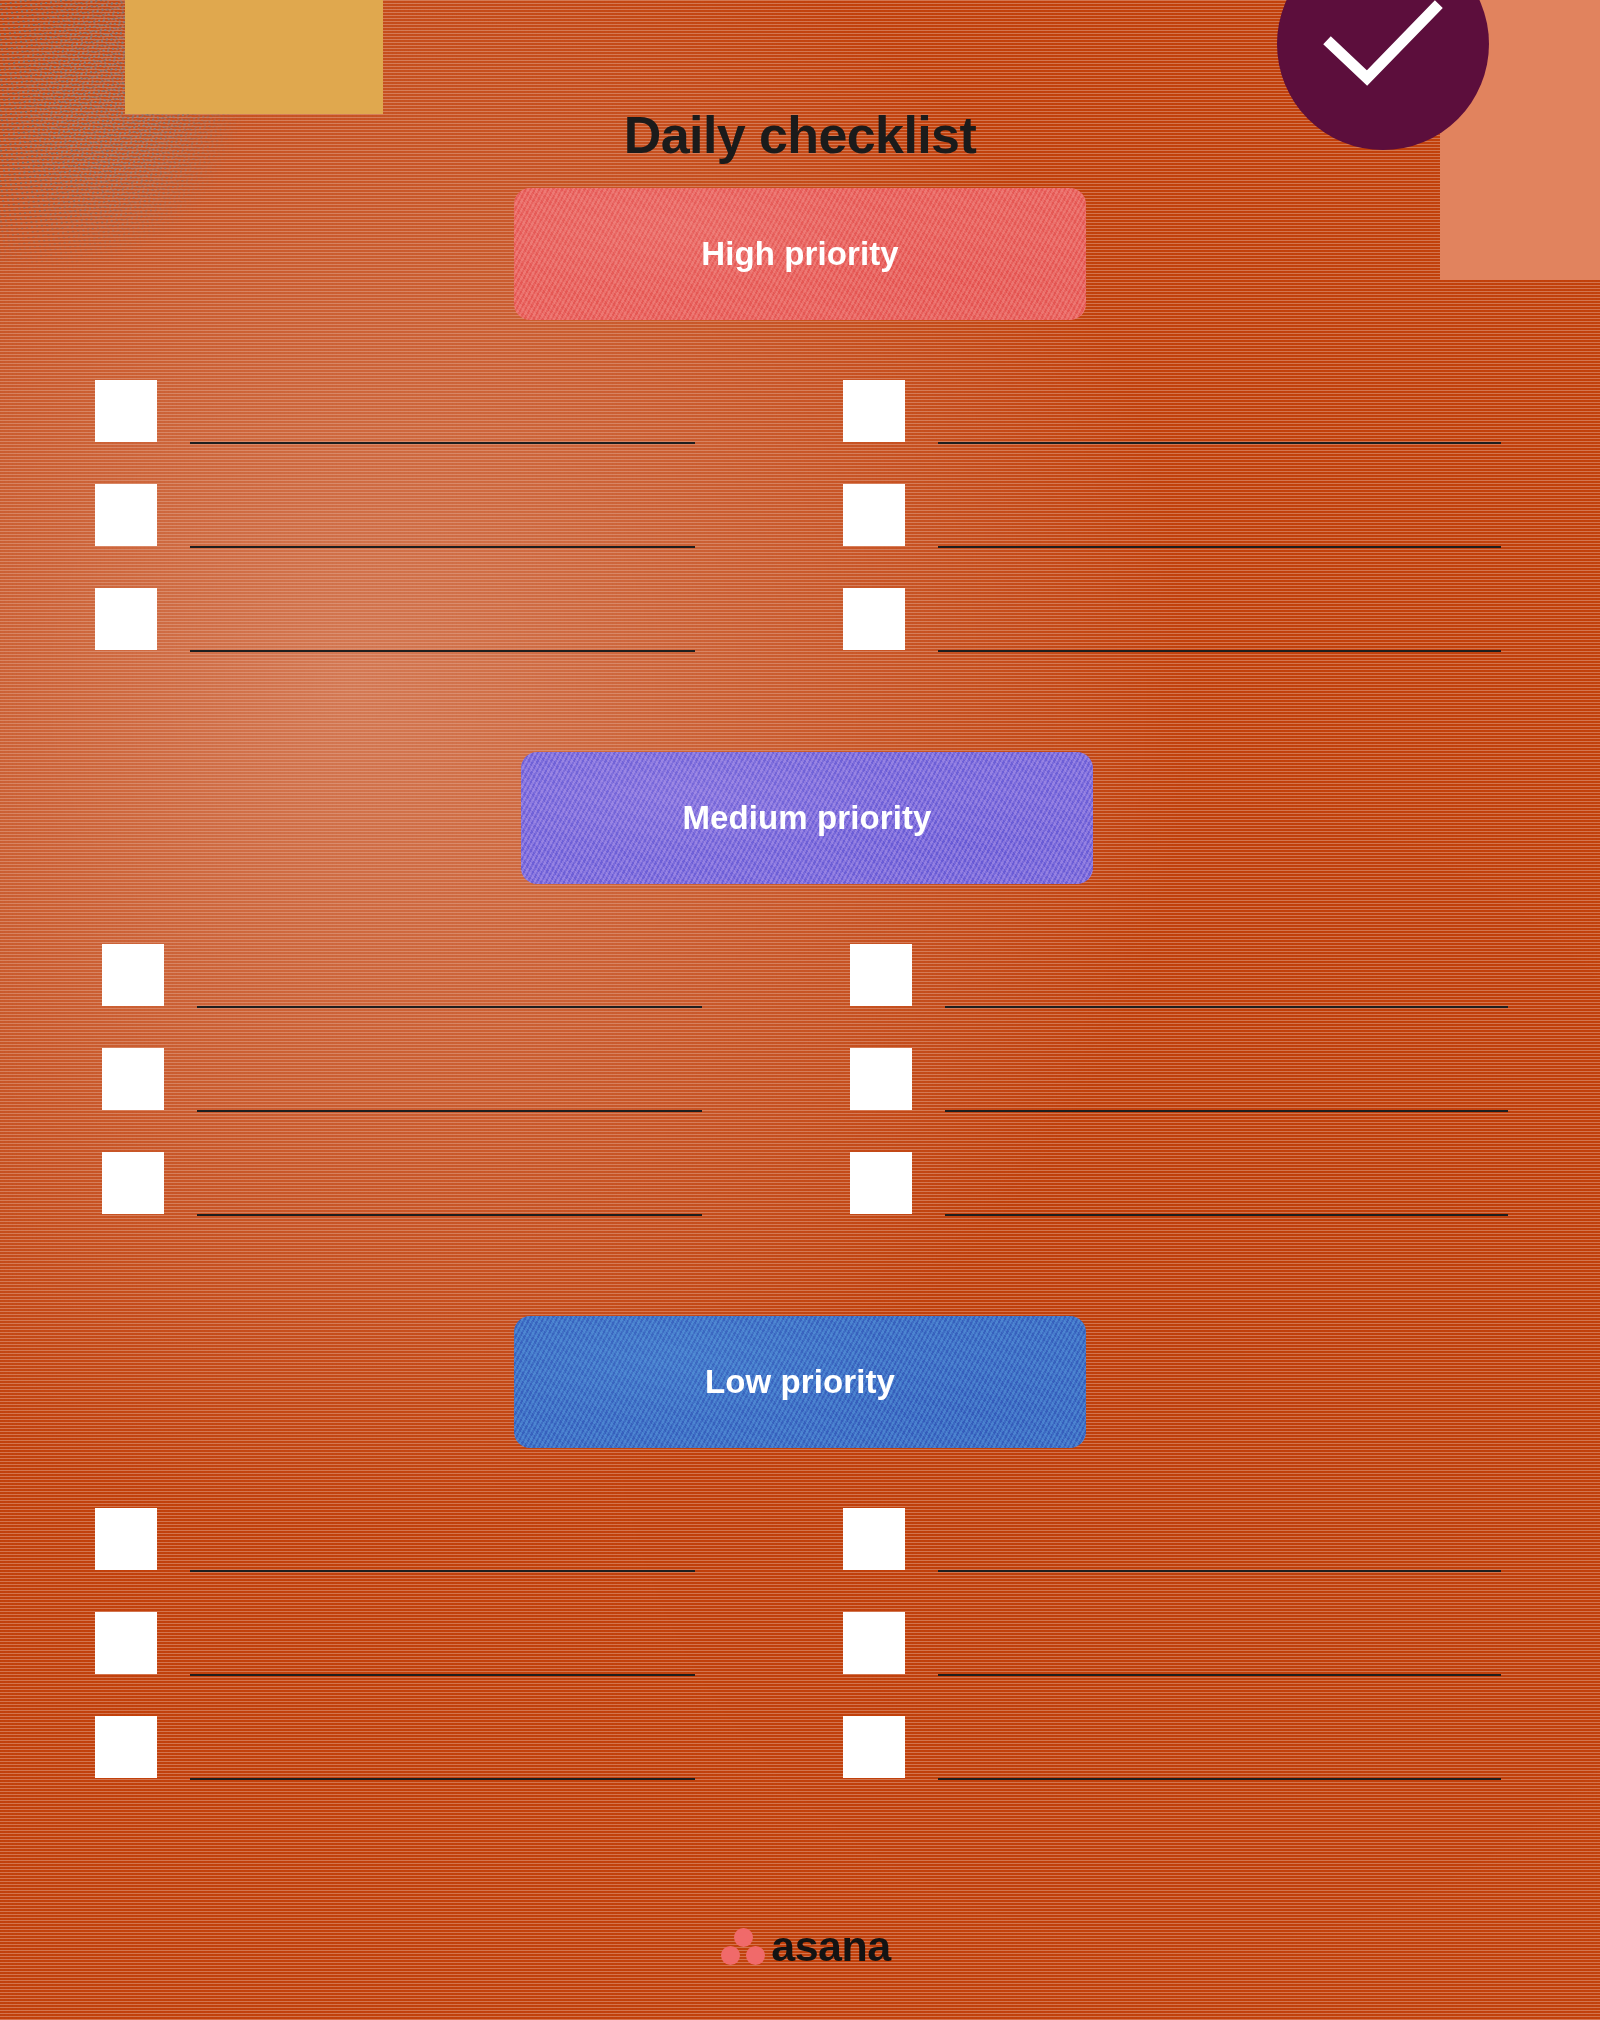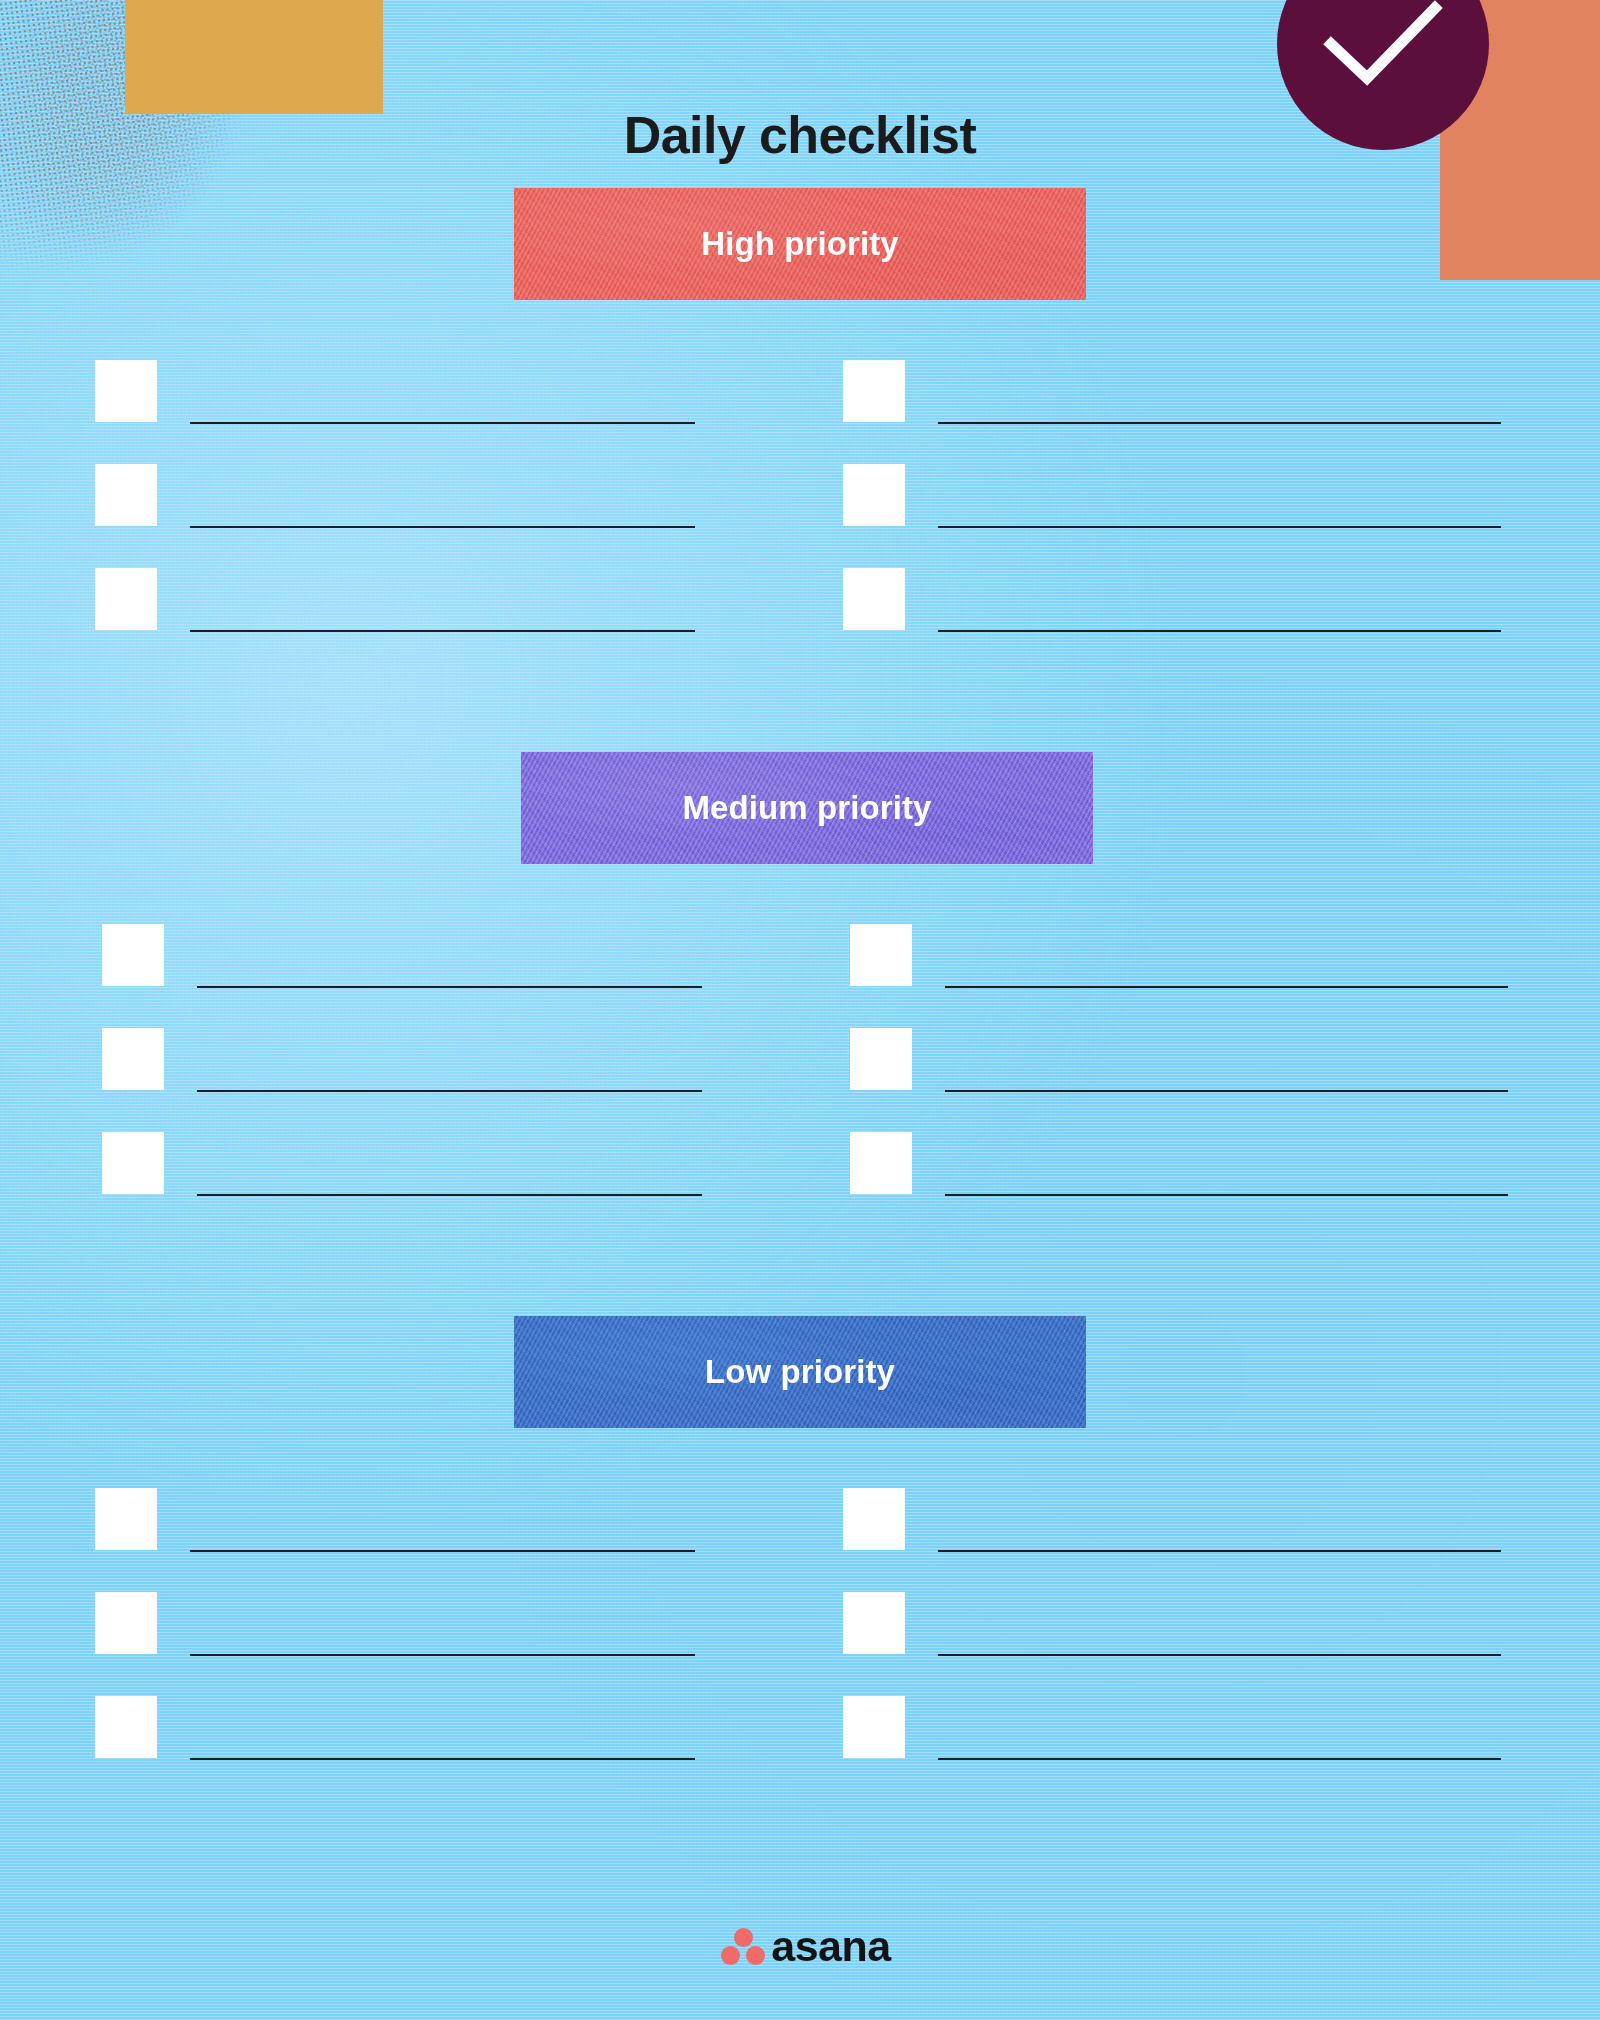--- a/index.html
+++ b/index.html
@@ -110,27 +110,28 @@
   }
 
   
   .section {
     position: absolute;
     left: 0;
     width: 1600px;
   }
   .banner {
     width: 572px;
-    height: 112px;
+    height: 132px;
     margin: 0 auto;
     position: relative;
     display: flex;
     align-items: center;
     justify-content: center;
     overflow: hidden;
+    border-radius: 16px;
   }
   .banner .banner-texture {
     position: absolute;
     inset: 0;
     pointer-events: none;
     mix-blend-mode: overlay;
     opacity: .42;
     background-image:
       repeating-linear-gradient(118deg, rgba(255,255,255,.40) 0 2px, rgba(0,0,0,.18) 2px 4px),
       repeating-linear-gradient(52deg,  rgba(255,255,255,.22) 0 3px, rgba(0,0,0,.10) 3px 6px),
@@ -216,21 +217,21 @@
     font-size: 43px;
     font-weight: 700;
     color: #131313;
     letter-spacing: -0.5px;
     line-height: 1;
   }
 </style>
 </head>
 <body style="background-color: rgb(235, 234, 234);">
 
-<div class="page" style="background-color: #7dd3fc;">
+<div class="page" style="background-color: #c2410c;">
 
   <div class="paper-grain"></div>
 
   <div class="deco-halftone"></div>
   <div class="deco-halftone2"></div>
   <div class="deco-mustard" style="background: rgb(224, 168, 78);"></div>
   <div class="deco-coral" style="background: rgb(225, 131, 94);"></div>
 
   <div class="deco-check-circle" style="background: rgb(92, 14, 60);">
     <svg width="120" height="88" viewBox="0 0 120 88">

